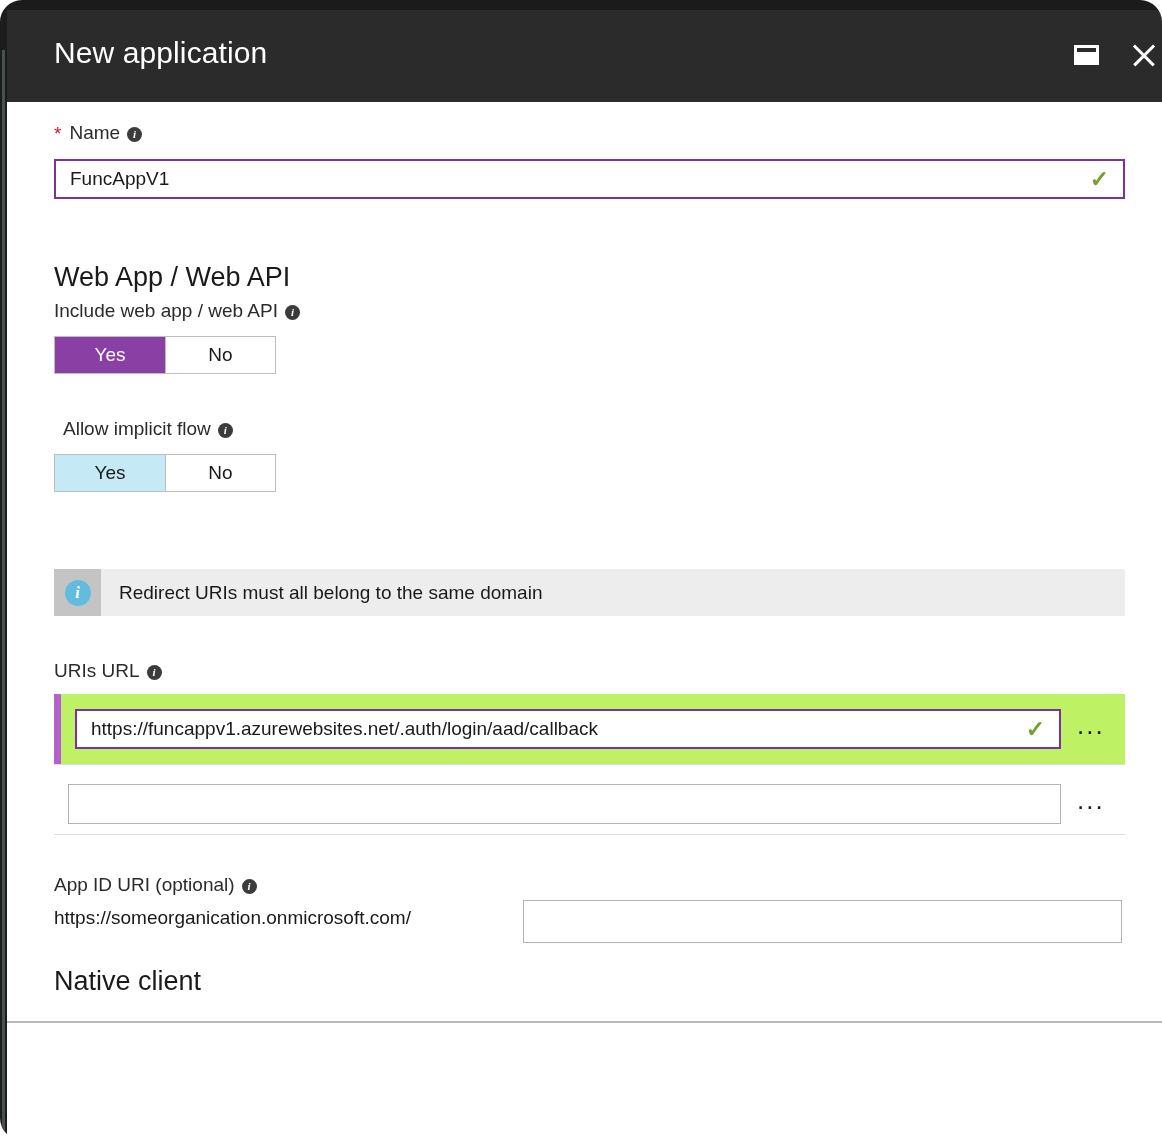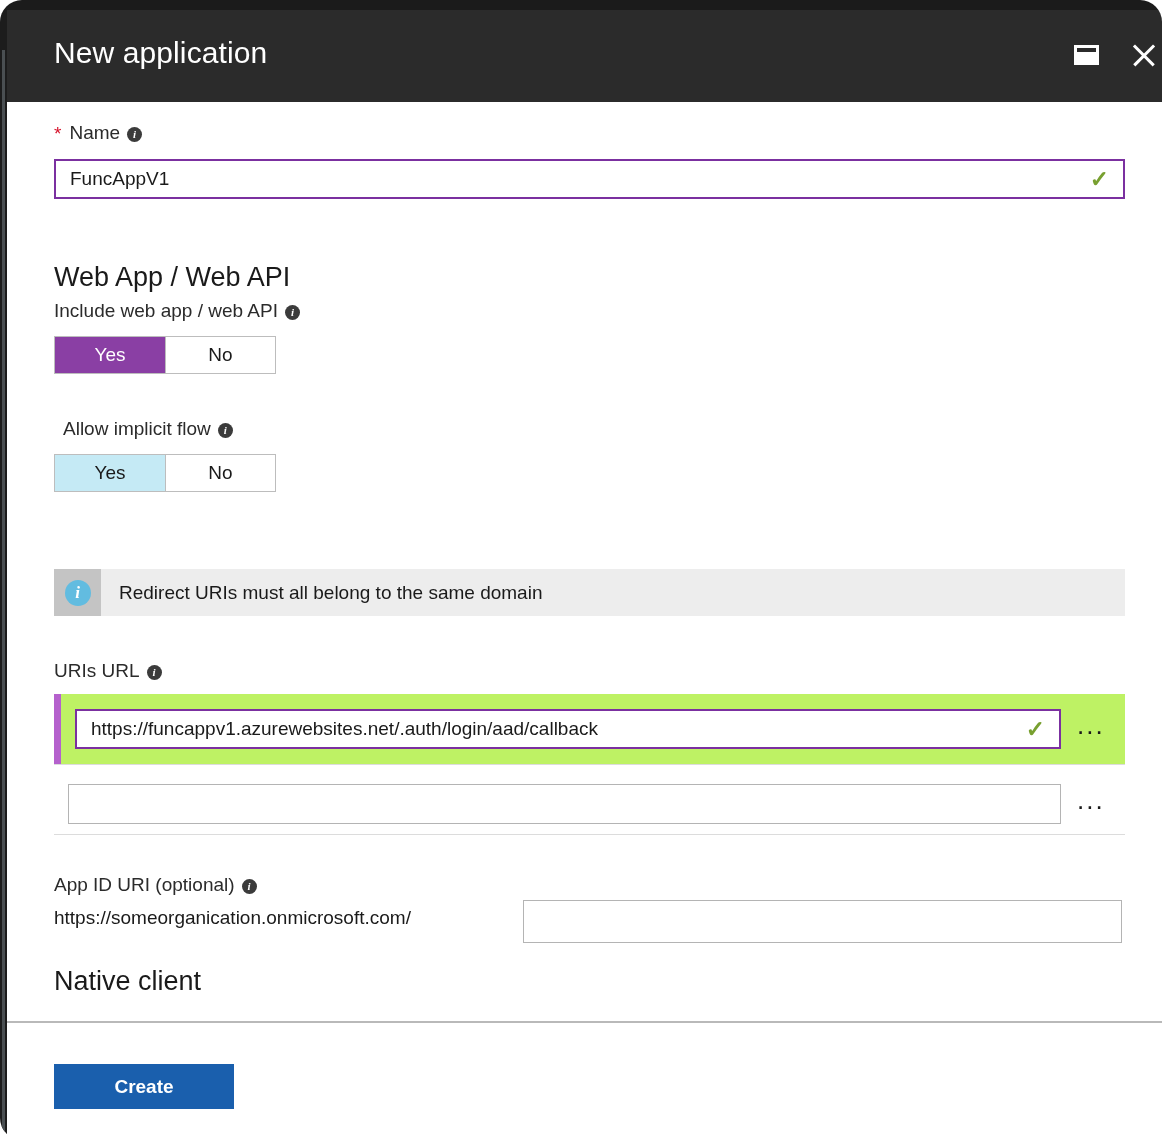--- a/index.html
+++ b/index.html
@@ -464,17 +464,14 @@
       <span class="info-icon">i</span>
     </div>
 
     <div class="appid-prefix">https://someorganication.onmicrosoft.com/</div>
     <input type="text" class="appid-input" value="" style="">
 
     <div class="section-title" style="left:47px; top:864px;">Native client</div>
   </div>
 
   <div class="footer-divider"></div>
-  <div class="footer">
-    <button class="create-btn">Create</button>
-  </div>
 
 </div>
 
 </body></html>

